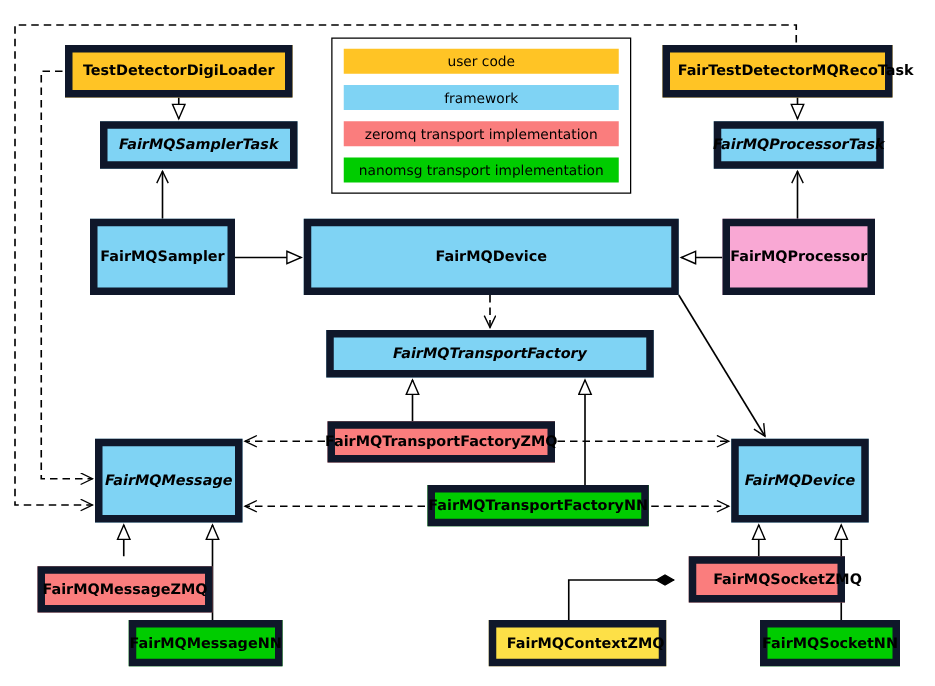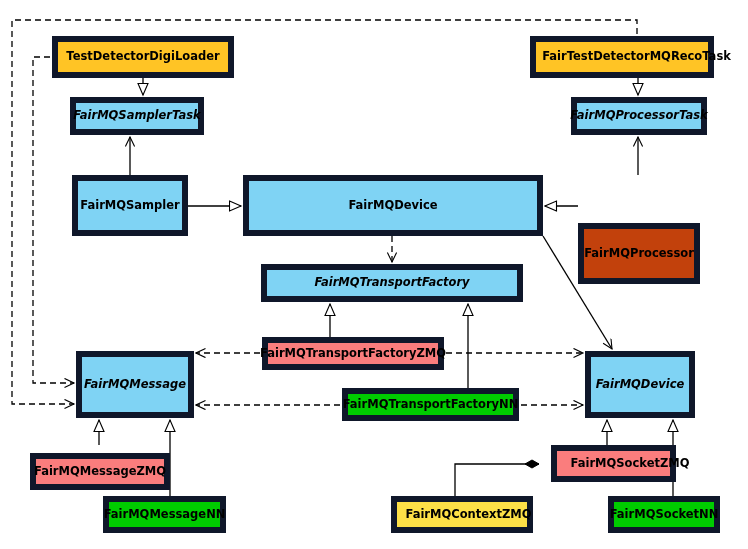--- a/index.html
+++ b/index.html
@@ -97,30 +97,30 @@
         <path d="M 455 496 L 455 464 L 539 464" fill="none" stroke="#000000" stroke-width="1.3" marker-end="url(#mk-diamond)"></path>
         <path d="M 637 34 L 637 20 L 12 20 L 12 404 L 74 404" fill="none" stroke="#000000" stroke-width="1.3" stroke-dasharray="6,4" marker-end="url(#mk-open)"></path>
         <path d="M 50 57 L 33 57 L 33 383 L 74 383" fill="none" stroke="#000000" stroke-width="1.3" stroke-dasharray="6,4" marker-end="url(#mk-open)"></path>
       </g>
   </svg>
 
   <div id="nodes-layer">
       <div class="uml-box" style="left: 52px; top: 36px; width: 182px; height: 42px; background: rgb(255, 196, 37);">
         <span>TestDetectorDigiLoader</span>
       </div>
-      <div class="uml-box abstract" style="left: 70px; top: 97px; width: 134px; height: 38px; background: rgb(127, 211, 244);">
+      <div class="uml-box abstract" style="left: 80px; top: 97px; width: 158px; height: 38px; background: rgb(127, 211, 244);">
         <span>FairMQSamplerTask</span>
       </div>
       <div class="uml-box" style="left: 72px; top: 175px; width: 116px; height: 61px; background: rgb(127, 211, 244);">
         <span>FairMQSampler</span>
       </div>
       <div class="uml-box" style="left: 243px; top: 175px; width: 300px; height: 61px; background: rgb(127, 211, 244);">
         <span>FairMQDevice</span>
       </div>
-      <div class="uml-box" style="left: 578px; top: 175px; width: 122px; height: 61px; background: #c2410c; margin-top: 48px;">
+      <div class="uml-box" style="left: 578px; top: 175px; width: 122px; height: 61px; background: #f9a8d4;">
         <span>FairMQProcessor</span>
       </div>
       <div class="uml-box" style="left: 530px; top: 36px; width: 184px; height: 42px; background: rgb(255, 196, 37); padding-left: 32px;">
         <span>FairTestDetectorMQRecoTask</span>
       </div>
       <div class="uml-box abstract" style="left: 571px; top: 97px; width: 136px; height: 38px; background: rgb(127, 211, 244);">
         <span>FairMQProcessorTask</span>
       </div>
       <div class="uml-box abstract" style="left: 261px; top: 264px; width: 262px; height: 38px; background: rgb(127, 211, 244);">
         <span>FairMQTransportFactory</span>
@@ -147,14 +147,28 @@
         <span>FairMQSocketZMQ</span>
       </div>
       <div class="uml-box" style="left: 391px; top: 496px; width: 142px; height: 37px; background: #fde047; padding-left: 16px;">
         <span>FairMQContextZMQ</span>
       </div>
       <div class="uml-box" style="left: 608px; top: 496px; width: 112px; height: 37px; background: rgb(0, 204, 0);">
         <span>FairMQSocketNN</span>
       </div>
     </div>
 
+  <div class="legend-panel" id="legend-panel" style="left: 265px; top: 30px; width: 240px; height: 125px;">
+      <div class="legend-row" style="background: rgb(255, 196, 37);">
+        <span>user code</span>
+      </div>
+      <div class="legend-row" style="background: rgb(127, 211, 244);">
+        <span>framework</span>
+      </div>
+      <div class="legend-row" style="background: rgb(250, 125, 125);">
+        <span>zeromq transport implementation</span>
+      </div>
+      <div class="legend-row" style="background: rgb(0, 204, 0);">
+        <span>nanomsg transport implementation</span>
+      </div>
+    </div>
 
 </div>
 
 </body></html>

